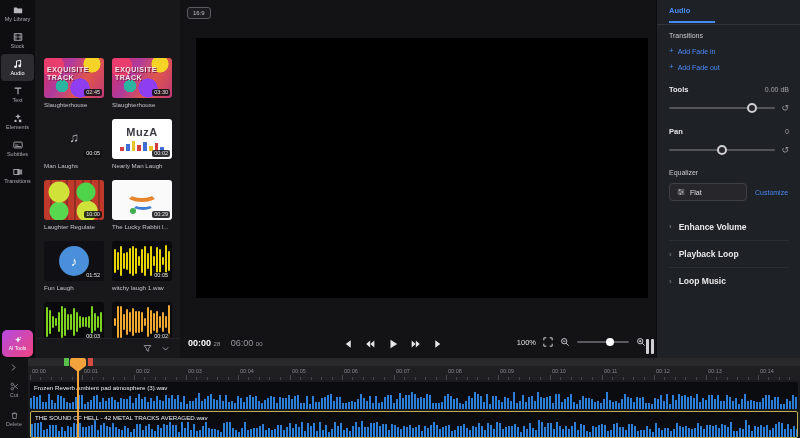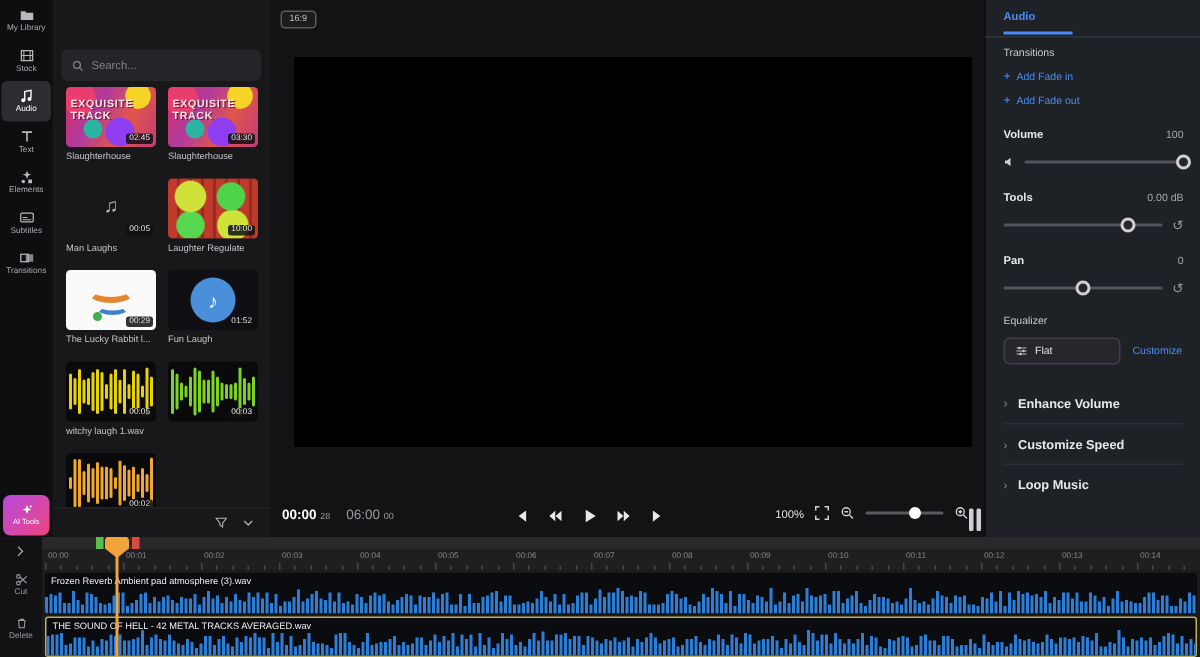--- a/index.html
+++ b/index.html
@@ -227,27 +227,20 @@
     <div class="ai-btn">
       <svg viewBox="0 0 12 12">
         <path d="M6 1l1.2 3.3L10.5 5.5 7.2 6.7 6 10 4.8 6.7 1.5 5.5l3.3-1.2z" fill="#fff"></path>
         <path d="M9.6 1.2v2.4M8.4 2.4h2.4" stroke="#fff" stroke-width=".8"></path>
       </svg>
       <span class="lbl">AI Tools</span>
     </div>
   </nav>
 
   <section class="library">
-    <div class="search-box">
-      <svg viewBox="0 0 12 12">
-        <circle cx="5" cy="5" r="3.4" fill="none" stroke="#85858c" stroke-width="1.2"></circle>
-        <path d="M7.6 7.6L10.6 10.6" stroke="#85858c" stroke-width="1.2"></path>
-      </svg>
-      <input type="text" placeholder="Search..." style="">
-    </div>
     <div class="lib-grid" id="lib-grid">
         <div class="lib-item">
           <div class="thumb t-collage">
             <span class="ttext">EXQUISITE TRACK</span>
             <span class="dur">02:45</span>
           </div>
           <div class="lib-name">Slaughterhouse</div>
         </div>
         <div class="lib-item">
           <div class="thumb t-collage">
@@ -255,20 +248,37 @@
             <span class="dur">03:30</span>
           </div>
           <div class="lib-name">Slaughterhouse</div>
         </div>
         <div class="lib-item">
           <div class="thumb t-note">
             <span class="glyph">♫</span>
             <span class="dur">00:05</span>
           </div>
           <div class="lib-name">Man Laughs</div>
+        </div>
+        <div class="lib-item">
+          <div class="thumb t-muza">
+            <div class="mz">MuzA</div>
+            <div class="bars">
+              <i style="background:#d43f3f;height:4px"></i>
+              <i style="background:#3f6fd4;height:7px"></i>
+              <i style="background:#e8c227;height:10px"></i>
+              <i style="background:#d43f3f;height:6px"></i>
+              <i style="background:#3f6fd4;height:9px"></i>
+              <i style="background:#e8c227;height:5px"></i>
+              <i style="background:#d43f3f;height:8px"></i>
+              <i style="background:#3f6fd4;height:4px"></i>
+            </div>
+            <span class="dur">00:02</span>
+          </div>
+          <div class="lib-name">Nearly Man Laugh</div>
         </div>
         <div class="lib-item">
           <div class="thumb t-psy">
             <span class="dur">10:00</span>
           </div>
           <div class="lib-name">Laughter Regulate</div>
         </div>
         <div class="lib-item">
           <div class="thumb t-rabbit">
             <div class="arc1"></div>
@@ -443,34 +453,20 @@
       <div class="sec-label">Transitions</div>
       <div class="fade-link">
         <span class="plus">+</span>
         <span>Add Fade in</span>
       </div>
       <div class="fade-link">
         <span class="plus">+</span>
         <span>Add Fade out</span>
       </div>
 
-      <div class="param">
-        <div class="param-head">
-          <span class="pl">Volume</span>
-          <span class="pv">100</span>
-        </div>
-        <div class="slider-row">
-          <svg viewBox="0 0 12 12">
-            <path d="M1.5 4.5h2.2L7 1.8v8.4L3.7 7.5H1.5z" fill="#cfcfd4"></path>
-          </svg>
-          <div class="track">
-            <div class="knob" style="left:100%"></div>
-          </div>
-        </div>
-      </div>
 
       <div class="param">
         <div class="param-head">
           <span class="pl">Tools</span>
           <span class="pv">0.00 dB</span>
         </div>
         <div class="slider-row">
           <div class="track">
             <div class="knob" style="left:78%"></div>
           </div>
@@ -509,21 +505,21 @@
         </div>
       </div>
 
       <div class="collapse-list" id="collapse-list">
           <div class="collapse-row">
             <span class="chev">›</span>
             <span class="ct">Enhance Volume</span>
           </div>
           <div class="collapse-row">
             <span class="chev">›</span>
-            <span class="ct">Customize Speed</span>
+            <span class="ct">Playback Loop</span>
           </div>
           <div class="collapse-row">
             <span class="chev">›</span>
             <span class="ct">Loop Music</span>
           </div>
         </div>
     </div>
   </aside>
 
   <section class="timeline">

